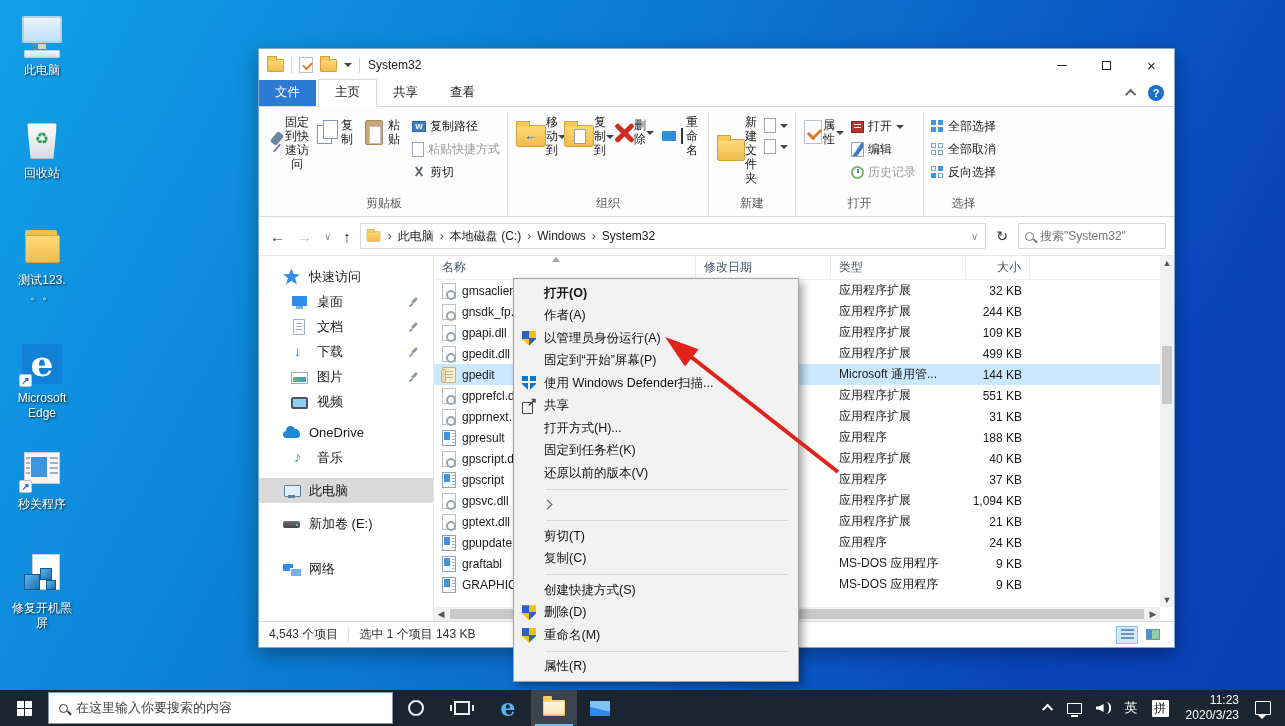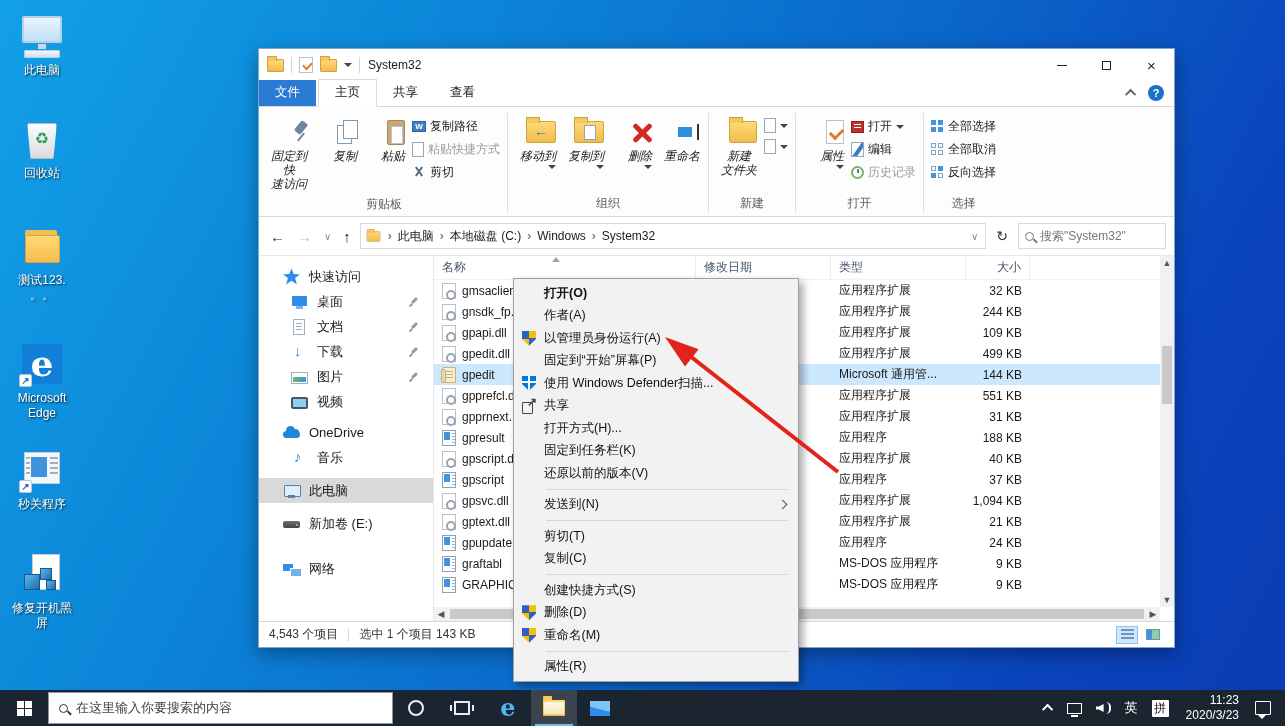--- a/index.html
+++ b/index.html
@@ -60,21 +60,21 @@
   .tab.active { background:#fff; border:1px solid #d9d9d9; border-bottom:1px solid #fff; margin-bottom:-1px; }
   .ribbon-right { position:absolute; right:10px; top:4px; display:flex; gap:12px; align-items:center; }
   .chev-up { width:8px; height:8px; border-left:2px solid #666; border-top:2px solid #666; transform:rotate(45deg) translateY(2px); }
   .help-circ { width:16px; height:16px; border-radius:50%; background:#1b70c8; color:#fff; font-size:11px; font-weight:bold; text-align:center; line-height:16px; }
 
   .ribbon { height:110px; flex:0 0 110px; display:flex; background:#fdfdfd; border-bottom:1px solid #d9d9d9; padding:4px 6px 0; }
   .rgroup { display:flex; flex-direction:column; }
   .rbody { display:flex; flex:1; align-items:flex-start; padding-top:2px; }
   .rlabel { text-align:center; color:#5d5d5d; font-size:12px; padding:3px 0 4px; }
   .rsep { width:1px; background:#e2e2e2; margin:2px 4px; }
-  .rbtn { display:flex; flex-direction:column; align-items:flex-end; padding:2px 4px;font-style:italic; }
+  .rbtn { display:flex; align-items:center; padding:2px 4px; }
   .rbtn.big { width:48px; min-width:44px; }
   .rbtn .ricon { height:34px; display:flex; align-items:center; justify-content:center; }
   .rbtn .rlbl { font-size:12px; line-height:14px; text-align:center; }
   .smallcol { display:flex; flex-direction:column; gap:4px; padding-top:4px; }
   .sbtn { display:flex; align-items:center; gap:4px; font-size:12px; padding:1px 3px; }
   .sbtn.dis { color:#9b9b9b; }
   .icaret { margin-top:2px; }
 
   
   .ic-pin { width:16px; height:22px; position:relative; }
@@ -780,21 +780,20 @@
         <span class="mic"></span>
         <span class="mlabel">固定到任务栏(K)</span>
       </div>
     <div class="mi">
         <span class="mic"></span>
         <span class="mlabel">还原以前的版本(V)</span>
       </div>
     <div class="msep"></div>
     <div class="mi">
         <span class="mic"></span>
-        <span class="mlabel">发送到(N)</span>
         <span class="subarrow"></span>
       </div>
     <div class="msep"></div>
     <div class="mi">
         <span class="mic"></span>
         <span class="mlabel">剪切(T)</span>
       </div>
     <div class="mi">
         <span class="mic"></span>
         <span class="mlabel">复制(C)</span>

